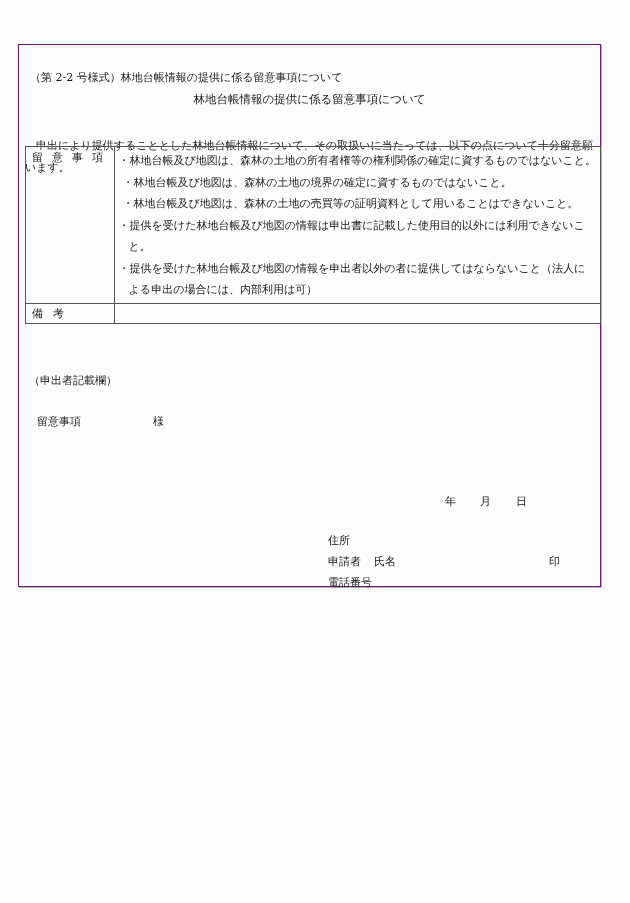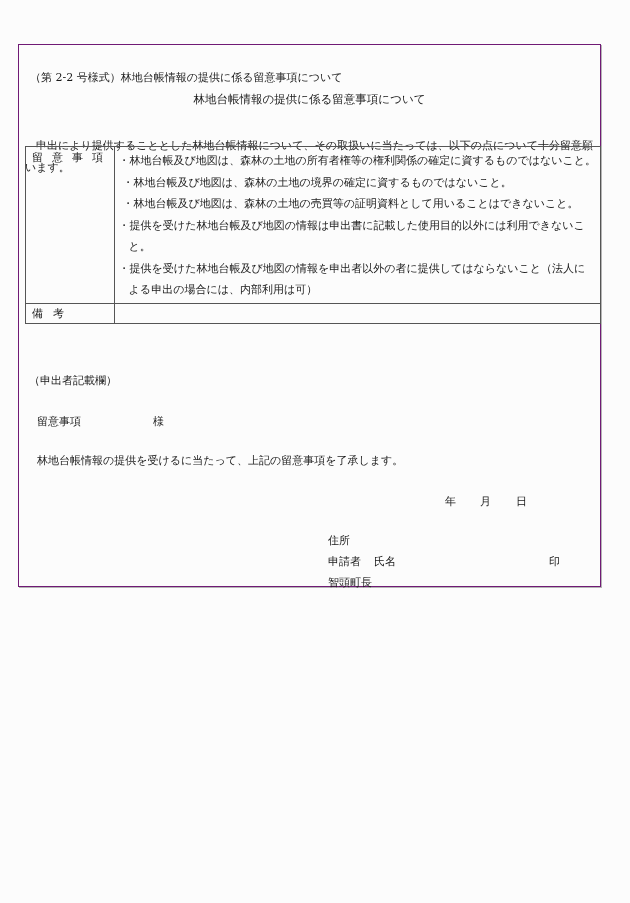--- a/index.html
+++ b/index.html
@@ -70,24 +70,23 @@
     <tr>
       <td class="head-cell remark-head">備考</td>
       <td class="body-cell"></td>
     </tr>
   </tbody>
     </table>
 
   <div class="abs applicant-label">（申出者記載欄）</div>
   <div class="abs addressee">留意事項</div>
   <div class="abs sama">様</div>
-  <div class="abs consent">林地台帳情報の提供を受けるに当たって、上記の留意事項を了承します。</div>
 
   <div class="abs date-year">年</div>
   <div class="abs date-month">月</div>
   <div class="abs date-day">日</div>
 
   <div class="abs addr">住所</div>
   <div class="abs name-label">申請者</div>
   <div class="abs name-sub">氏名</div>
   <div class="abs seal">印</div>
-  <div class="abs phone">智頭町長</div>
+  <div class="abs phone">電話番号</div>
 </div>
 
 </body></html>

